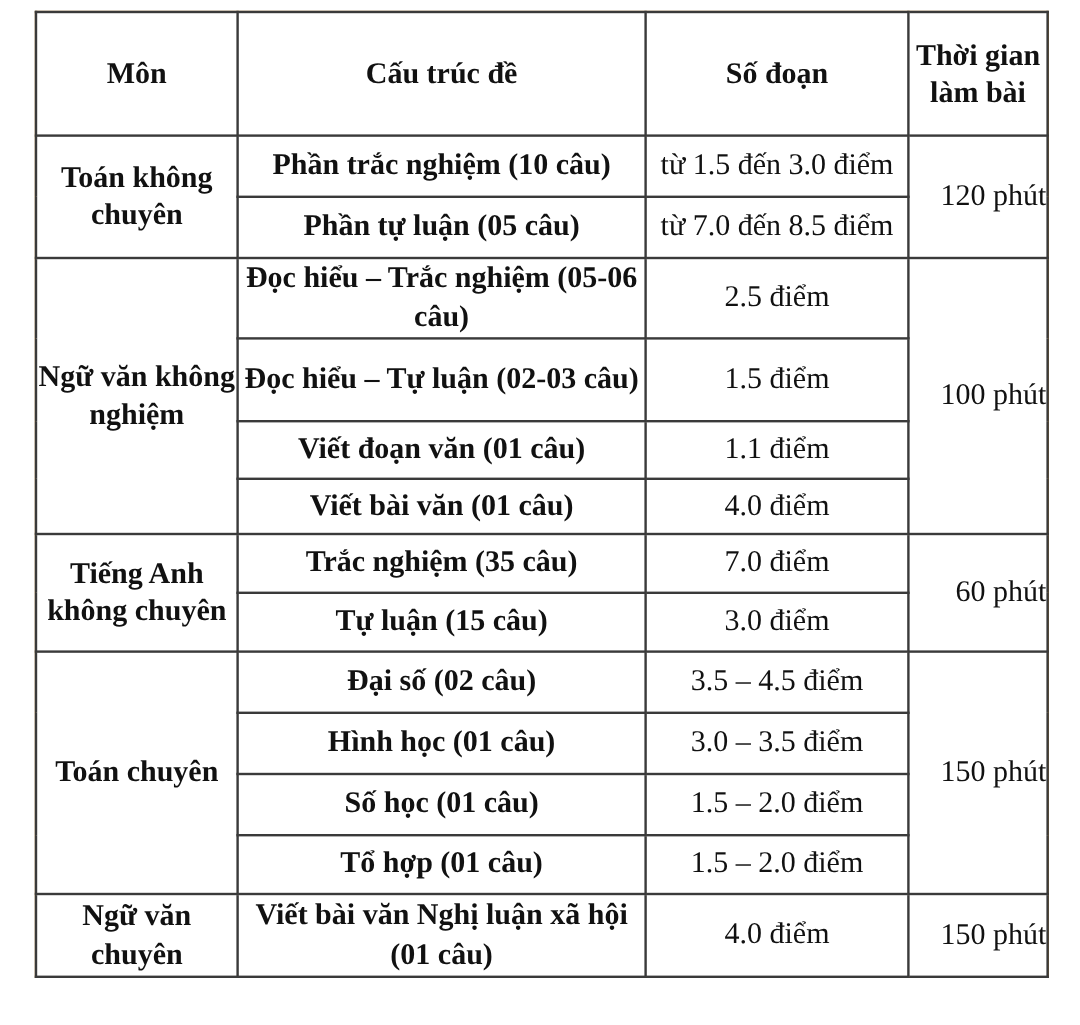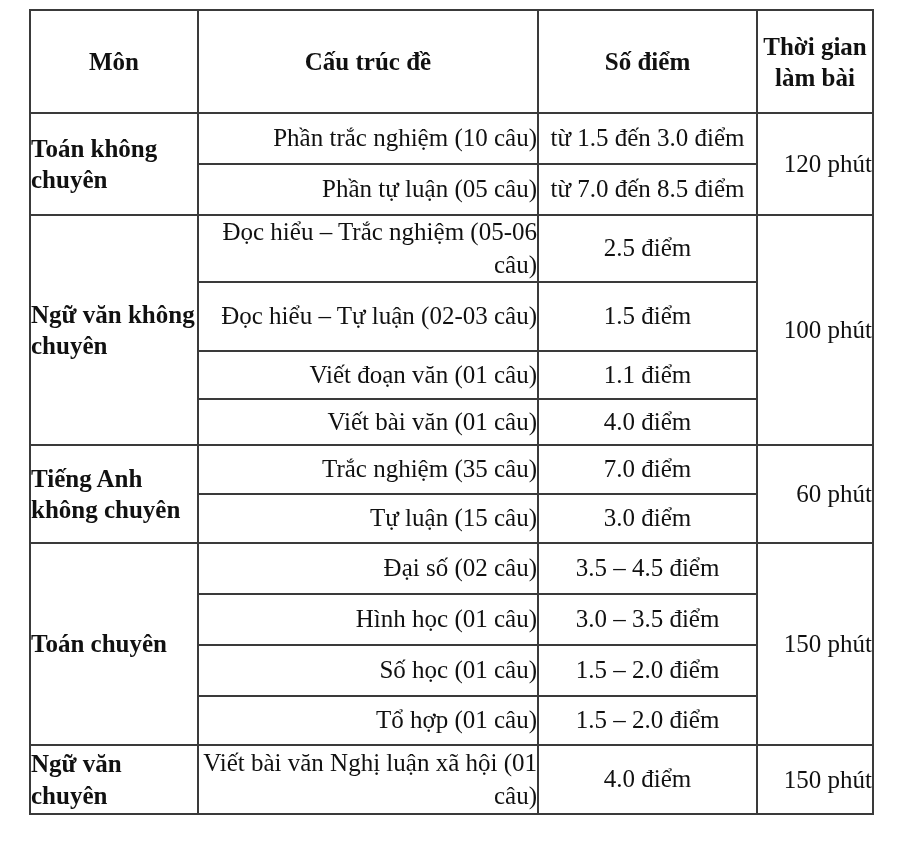--- a/index.html
+++ b/index.html
@@ -46,38 +46,40 @@
   .hdr-cell {
     text-align: center;
     font-weight: bold;
     font-size: 25px;
     line-height: 1.24;
     height: 101px;
     padding: 2px 6px;
   }
 
   .subject-cell {
+    text-align: center;
     font-weight: bold;
     font-size: 25px;
     line-height: 1.26;
     padding: 4px 6px;
   }
 
   .time-cell {
     text-align: right;
     font-size: 25px;
     line-height: 1.25;
     padding: 4px 4px;
   }
 
   .struct-cell {
-    text-align: right;
+    text-align: center;
     font-size: 25px;
     line-height: 1.3;
     padding: 6px 4px 6px 12px;
+    font-weight: bold;
   }
 
   .score-cell {
     text-align: center;
     font-size: 25px;
     line-height: 1.3;
     padding: 6px 4px 6px 12px;
   }
 
   
@@ -96,39 +98,39 @@
     <colgroup>
       <col class="c-subject">
       <col class="c-struct">
       <col class="c-score">
       <col class="c-time">
     </colgroup>
     <thead>
       <tr>
         <th class="hdr-cell">Môn</th>
         <th class="hdr-cell">Cấu trúc đề</th>
-        <th class="hdr-cell">Số điểm</th>
+        <th class="hdr-cell">Số đoạn</th>
         <th class="hdr-cell">Thời gian làm bài</th>
       </tr>
     </thead>
     <tbody>
 
       <tr class="h-51">
         <td class="subject-cell" rowspan="2">Toán không chuyên</td>
         <td class="struct-cell">Phần trắc nghiệm (10 câu)</td>
         <td class="score-cell">từ 1.5 đến 3.0 điểm</td>
         <td class="time-cell" rowspan="2">120 phút</td>
       </tr>
       <tr class="h-51">
         <td class="struct-cell">Phần tự luận (05 câu)</td>
         <td class="score-cell">từ 7.0 đến 8.5 điểm</td>
       </tr>
 
       <tr class="h-66">
-        <td class="subject-cell" rowspan="4">Ngữ văn không chuyên</td>
+        <td class="subject-cell" rowspan="4">Ngữ văn không nghiệm</td>
         <td class="struct-cell">Đọc hiểu – Trắc nghiệm (05-06 câu)</td>
         <td class="score-cell">2.5 điểm</td>
         <td class="time-cell" rowspan="4">100 phút</td>
       </tr>
       <tr class="h-69">
         <td class="struct-cell">Đọc hiểu – Tự luận (02-03 câu)</td>
         <td class="score-cell">1.5 điểm</td>
       </tr>
       <tr class="h-48">
         <td class="struct-cell">Viết đoạn văn (01 câu)</td>

